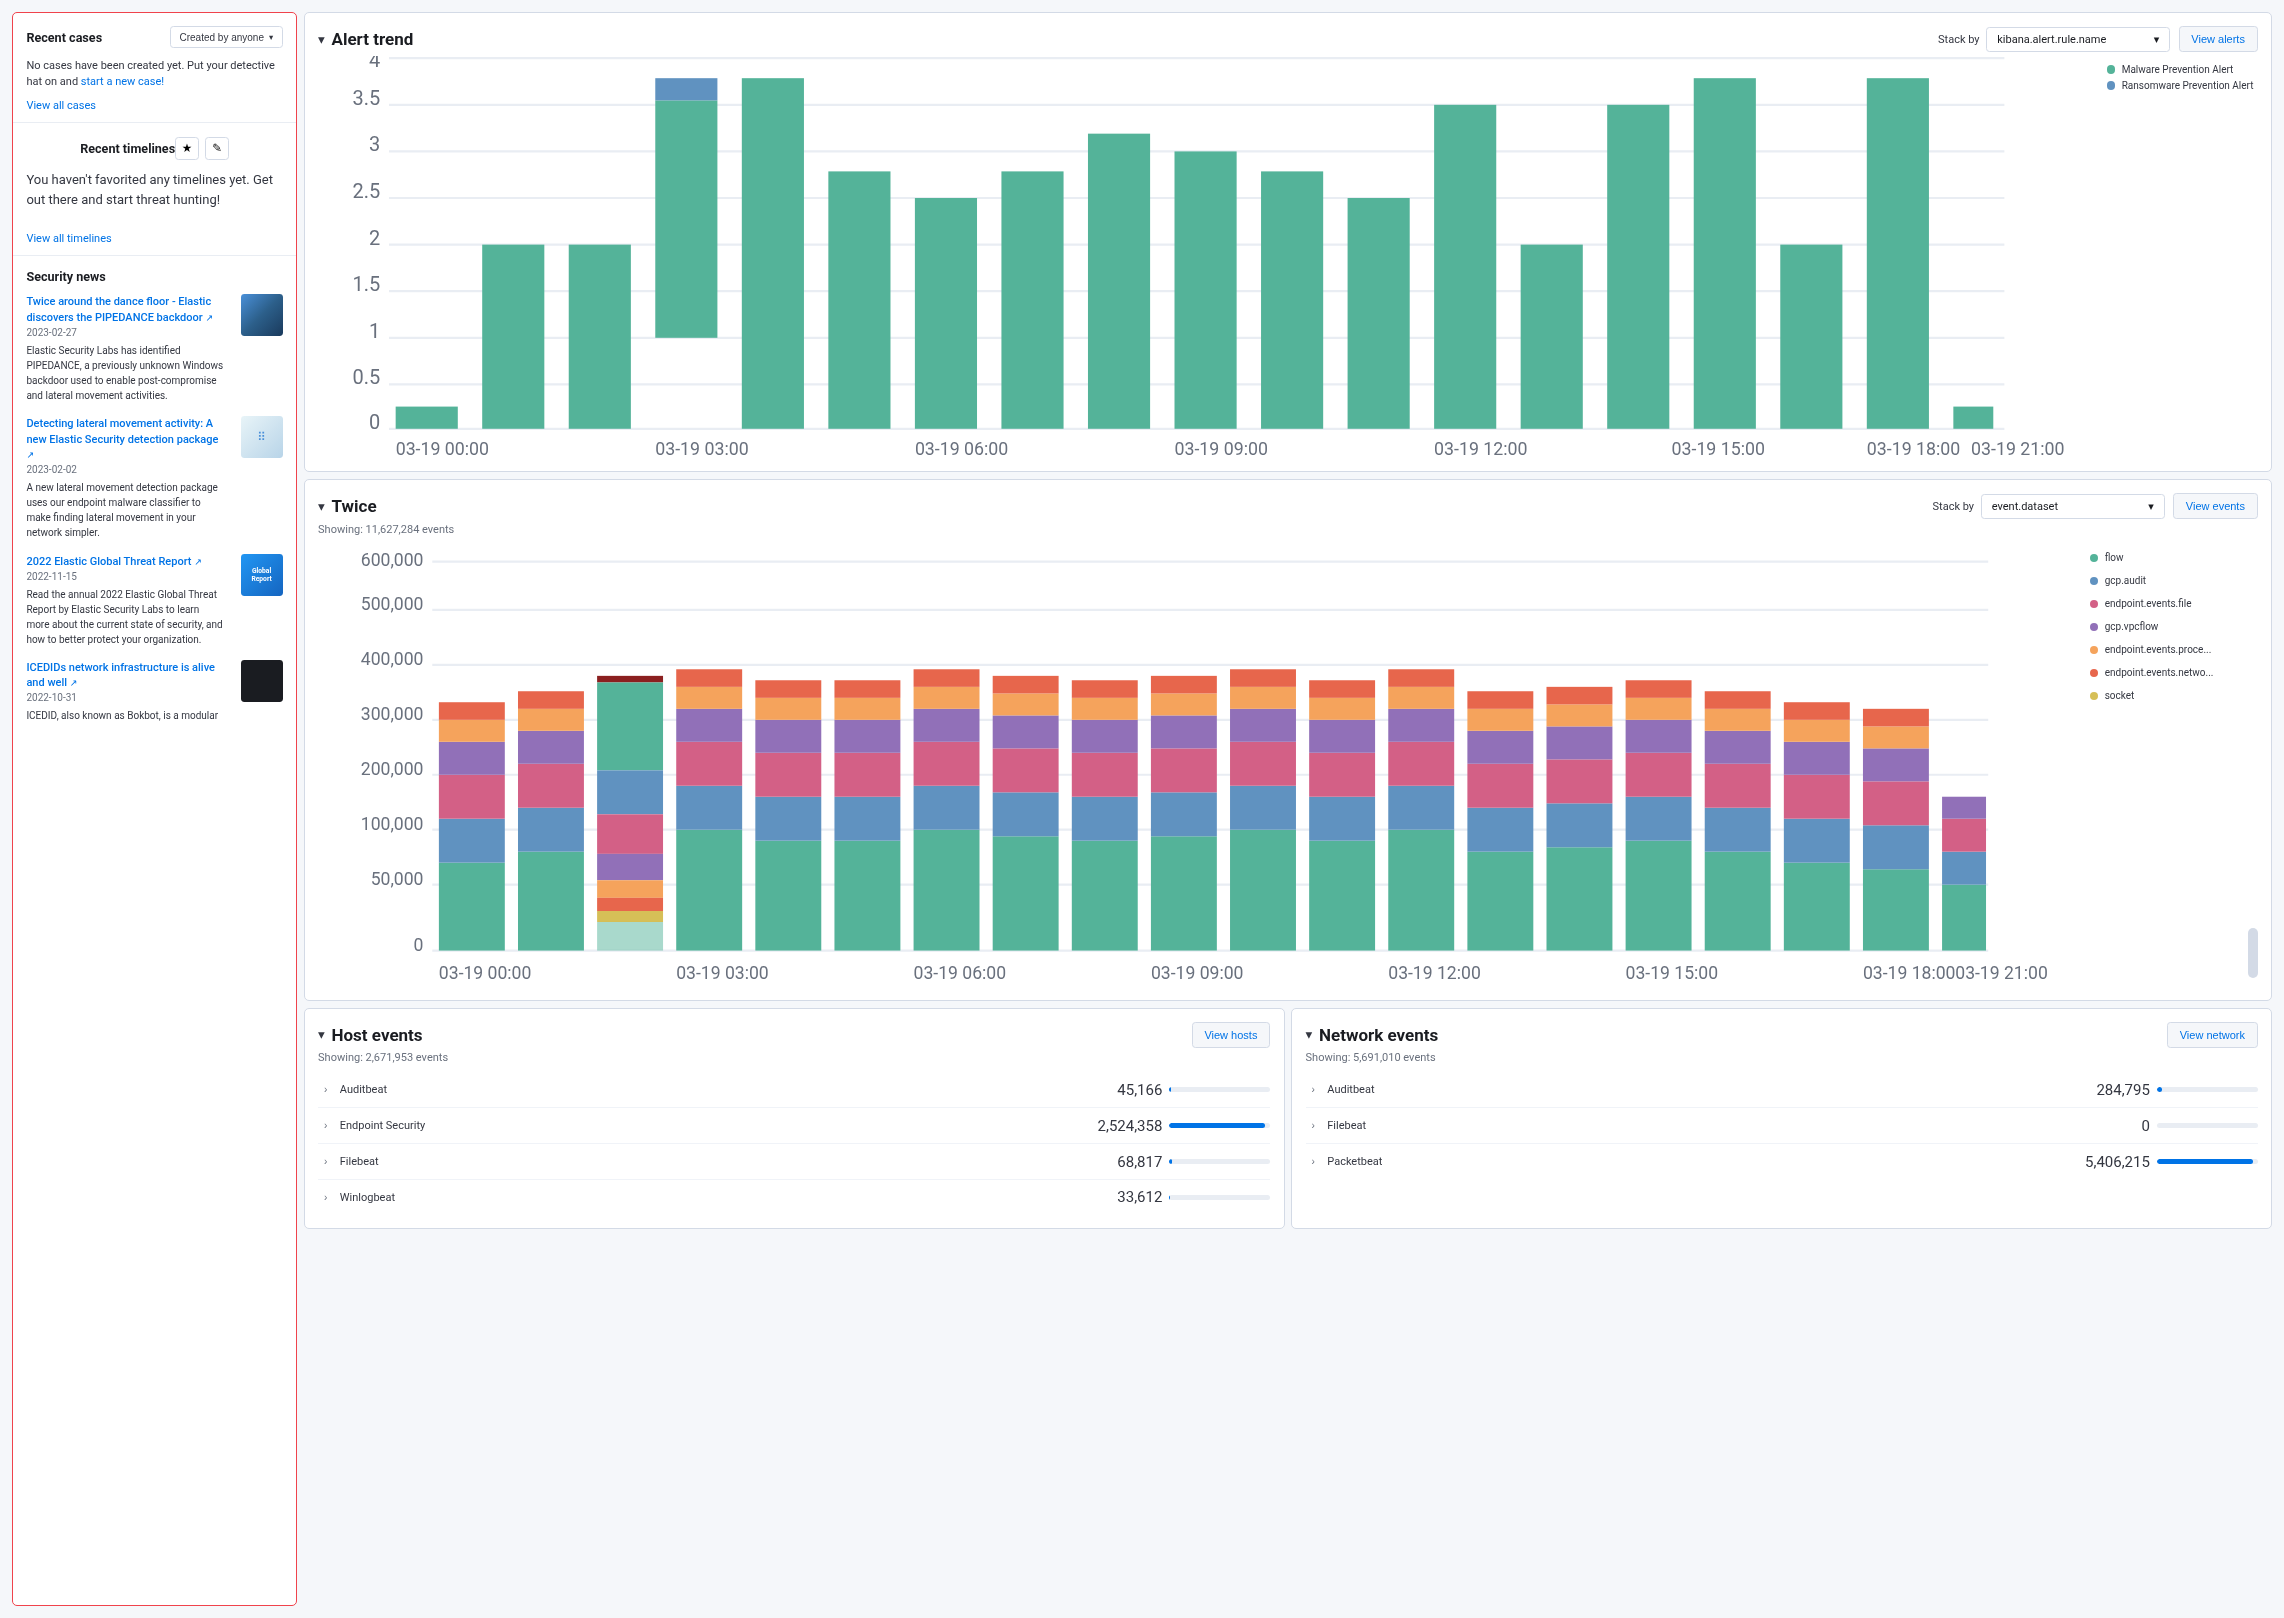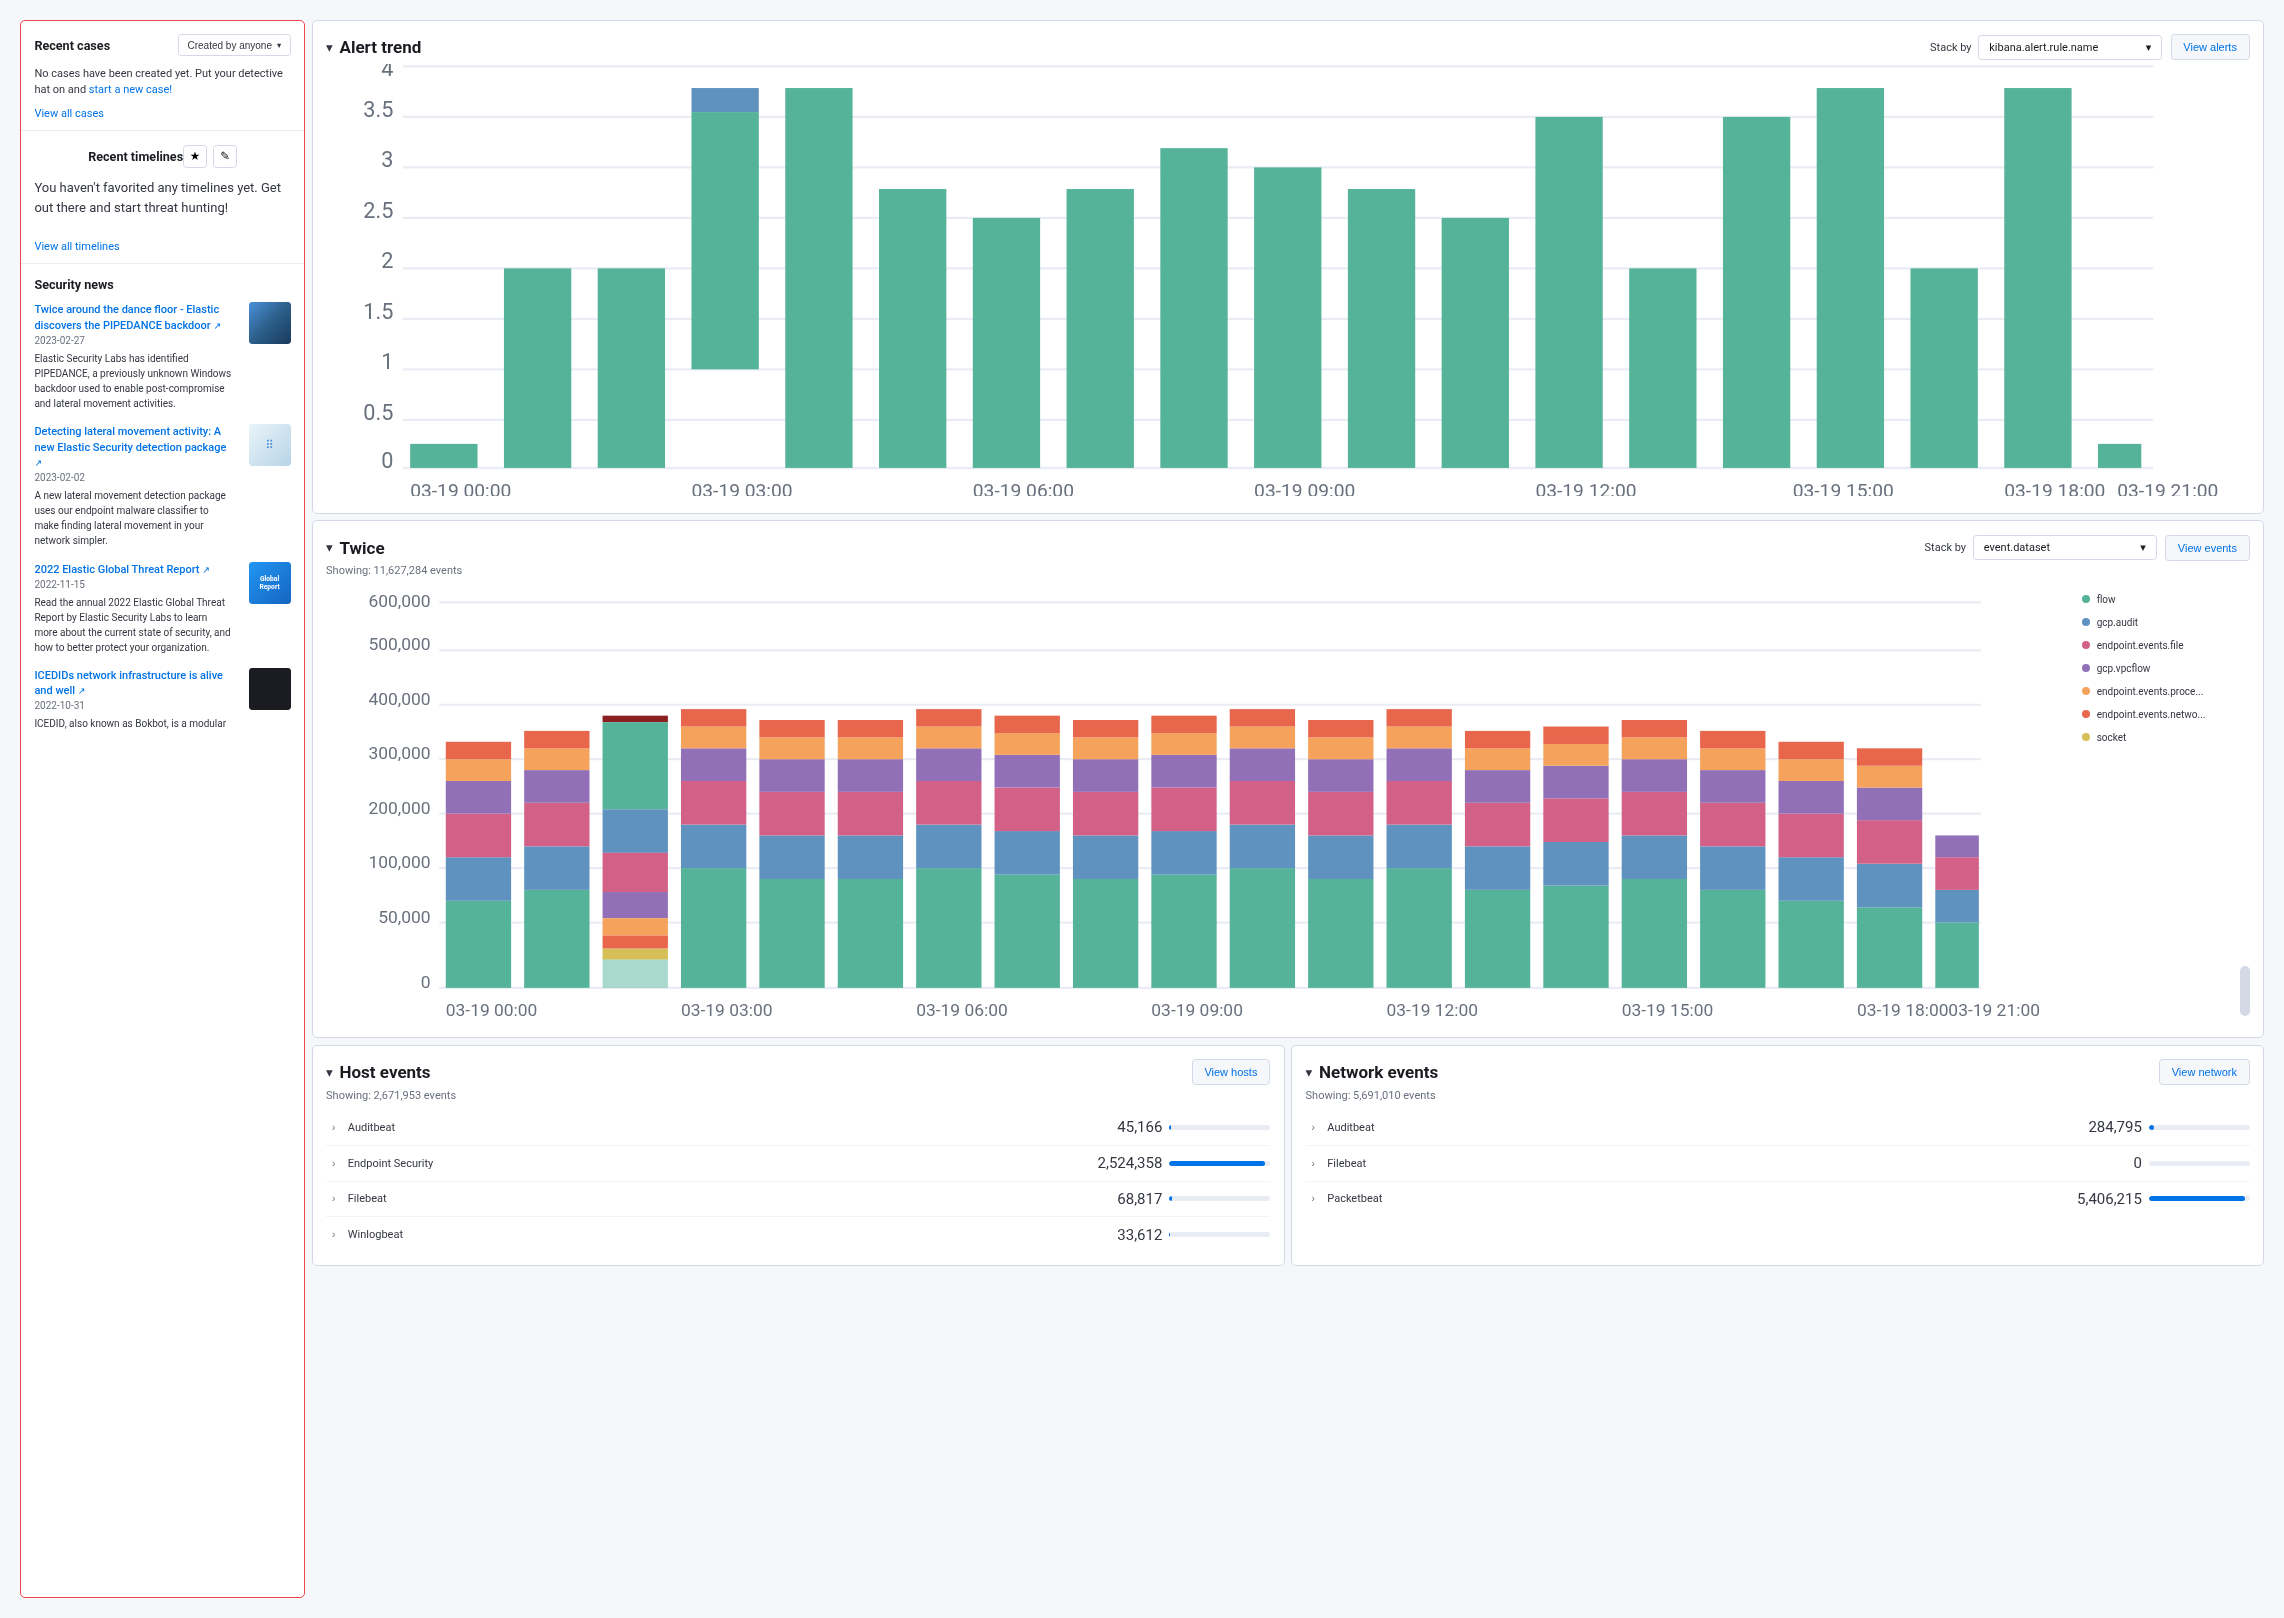--- a/index.html
+++ b/index.html
@@ -1,18 +1,18 @@
 <!DOCTYPE html>
 <html style="font-size:13.4px"><head>
   <meta charset="utf-8">
   <style>
     * { box-sizing: border-box; margin: 0; padding: 0; }
     body { font-family: -apple-system, BlinkMacSystemFont, 'Segoe UI', Roboto, sans-serif; background: #f5f7fa; font-size: 11px; color: #1a1c21; }
     
-    .main-container { display: flex; width: 100%; min-height: 100vh; padding: 20px; gap: 6.7px; }
+    .main-container { display: flex; width: 100%; min-height: 100vh; padding: 12px; gap: 6.7px; }
     
     
     .sidebar { width: 285px; flex-shrink: 0; border: 1.7px solid #f0434c; border-radius: 5px; background: white; padding: 0; overflow: hidden; }
     
     .sidebar-section { padding: 13.4px 13.4px 10px; border-bottom: 0.8px solid #e9edf3; }
     
     .recent-cases-header { display: flex; align-items: center; justify-content: space-between; margin-bottom: 10px; }
     .section-title { font-size: 12.6px; font-weight: 700; color: #1a1c21; }
     .dropdown-btn { display: flex; align-items: center; gap: 5px; padding: 4.2px 8.4px; border: 0.8px solid #d3dae6; border-radius: 3.4px; background: white; cursor: pointer; font-size: 10px; color: #343741; }
     .dropdown-arrow { font-size: 8.4px; }
@@ -229,20 +229,30 @@
             <text x="35" y="180" font-size="8" fill="#69707d">03-19 00:00</text>
             <text x="152" y="180" font-size="8" fill="#69707d">03-19 03:00</text>
             <text x="269" y="180" font-size="8" fill="#69707d">03-19 06:00</text>
             <text x="386" y="180" font-size="8" fill="#69707d">03-19 09:00</text>
             <text x="503" y="180" font-size="8" fill="#69707d">03-19 12:00</text>
             <text x="610" y="180" font-size="8" fill="#69707d">03-19 15:00</text>
             <text x="698" y="180" font-size="8" fill="#69707d">03-19 18:00</text>
             <text x="745" y="180" font-size="8" fill="#69707d">03-19 21:00</text>
           </svg>
         </div>
+        <div class="chart-legend">
+          <div class="legend-item">
+            <div class="legend-dot" style="background:#54b399;"></div>
+            <span>Malware Prevention Alert</span>
+          </div>
+          <div class="legend-item">
+            <div class="legend-dot" style="background:#6092c0;"></div>
+            <span>Ransomware Prevention Alert</span>
+          </div>
+        </div>
       </div>
     </div>
 
     <div class="card">
       <div class="card-header">
         <div class="card-title-row">
           <button class="collapse-btn">▾</button>
           <span class="card-title">Twice</span>
         </div>
         <div class="card-controls">

